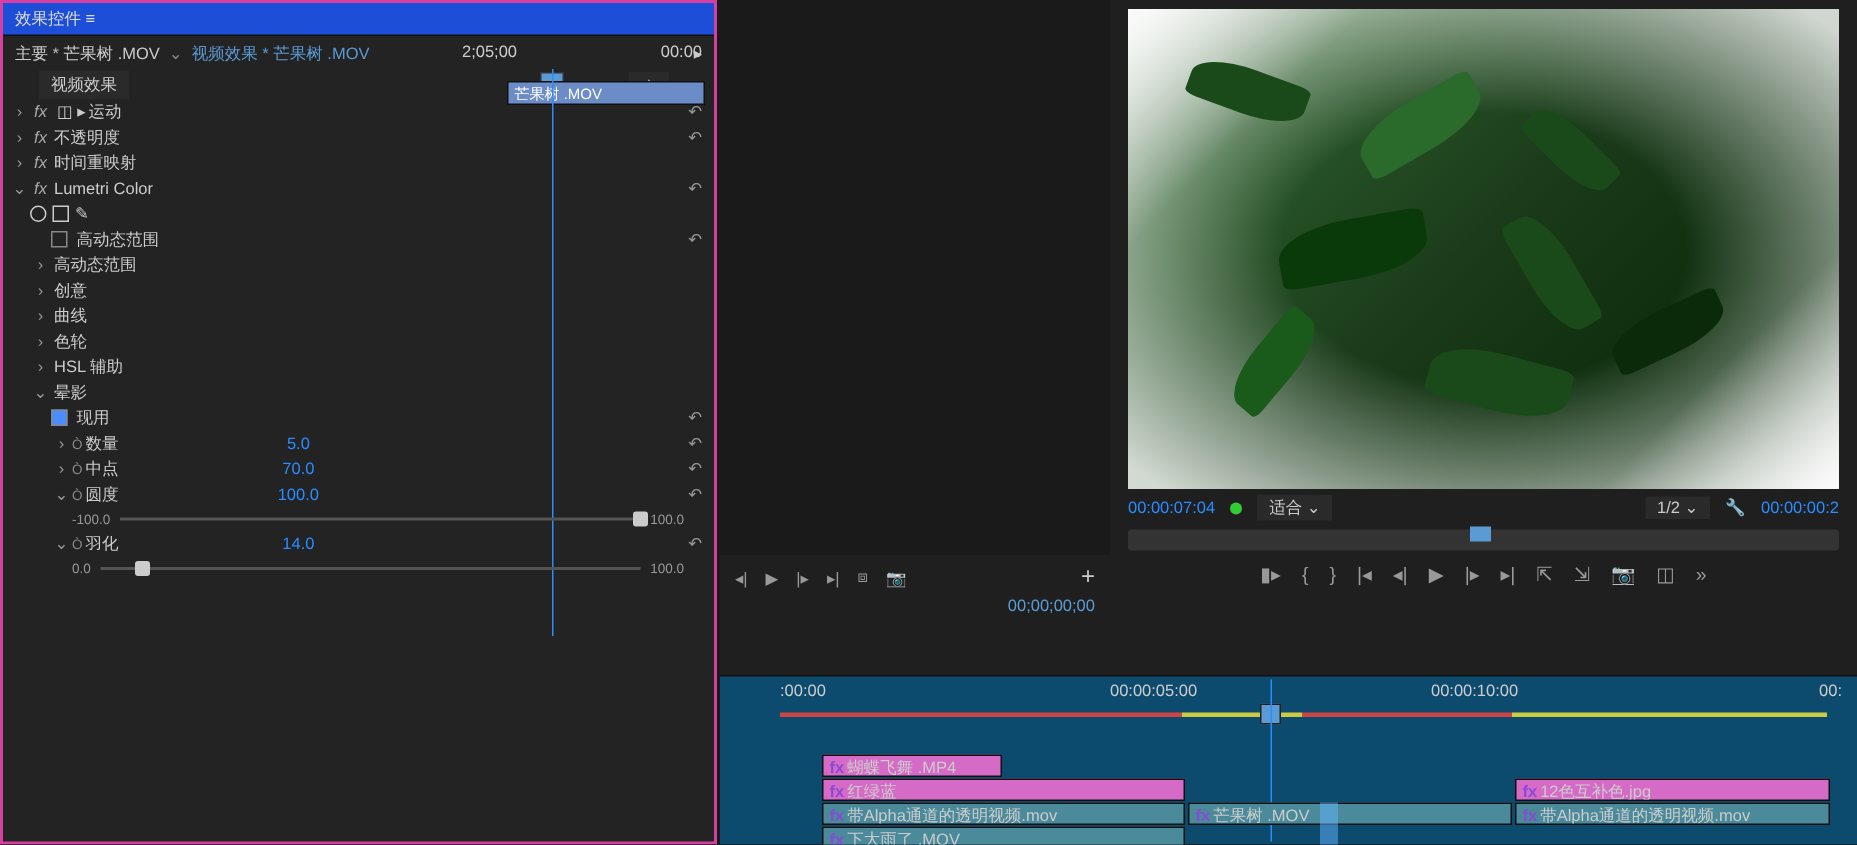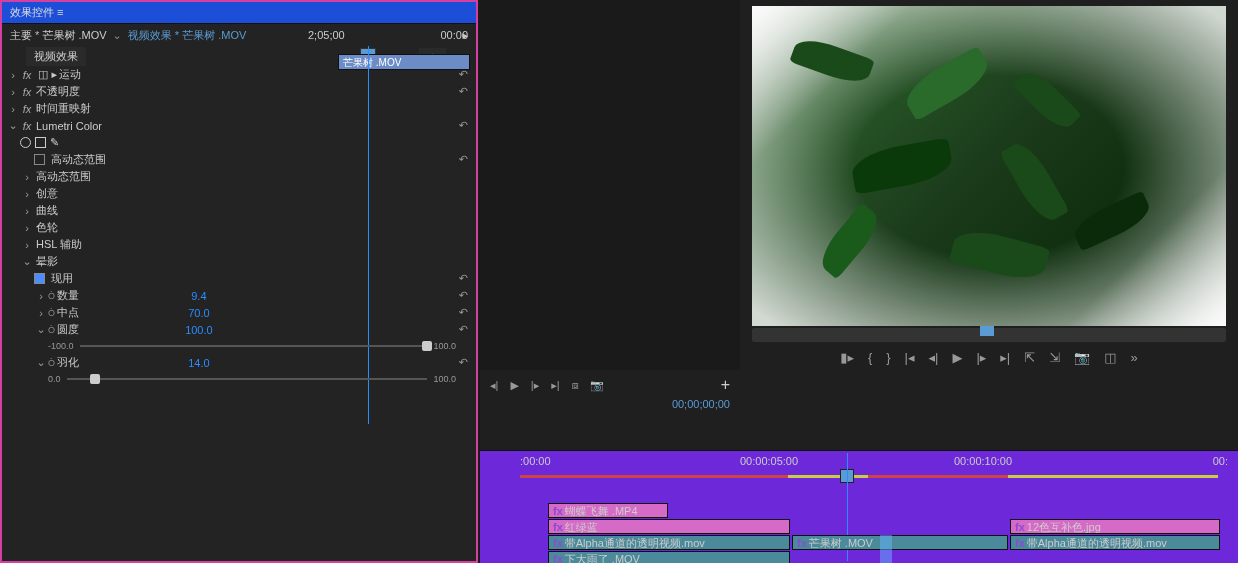--- a/index.html
+++ b/index.html
@@ -63,21 +63,21 @@
 #right .ctrl-row { display:flex; align-items:center; gap:10px; padding:4px 12px; }
 #right .ctrl-row .tc { color:#2a8cff; }
 #right .ctrl-row .dot { width:8px;height:8px;background:#3c3;border-radius:50%; }
 #right .ctrl-row .dd { color:#ccc; background:#2a2a2a; padding:1px 8px; }
 #right .scrub { height:14px; margin:2px 12px; position:relative; background:#333; border-radius:2px; }
 #right .scrub .ph { position:absolute; top:-2px; left:48%; width:14px; height:10px; background:#5b9bd5; }
 #right .transport { justify-content:center; gap:14px; }
 #right .transport .tbtn { font-size:13px; }
 
 
-#timeline { position:absolute; left:480px; top:450px; right:0; bottom:0; background:#6d28d9; border-top:1px solid #111;text-decoration:underline; }
+#timeline { position:absolute; left:480px; top:450px; right:0; bottom:0; background:#0c4a6e; border-top:1px solid #111;text-decoration:underline; }
 #tl-ruler { height:20px; margin:4px 10px 0 40px; position:relative; display:flex; font-size:10px; color:#999; }
 #tl-ruler span { position:absolute; }
 #tl-bar { height:6px; margin:0 10px 0 40px; position:relative; }
 #tl-bar .seg-red { position:absolute; top:0; height:3px; background:#c44; }
 #tl-bar .seg-yel { position:absolute; top:0; height:3px; background:#cc4; }
 #tl-ph-line { position:absolute; top:2px; bottom:2px; width:1px; background:#2a8cff; }
 #tl-ph { position:absolute; width:14px; height:14px; background:#5b9bd5; border:1px solid #222; }
 .tracks { margin:22px 10px 0 40px; position:relative; }
 .clip { position:absolute; height:15px; font-size:10px; padding:0 4px; overflow:hidden; white-space:nowrap; border:1px solid #111; }
 .clip.pink { background:#d66bc7; color:#222; }
@@ -174,21 +174,21 @@
       </div>
     <div class="prow indent2">
         <span class="chk on"></span>
         <span class="lbl">现用</span>
         <span class="reset">↶</span>
       </div>
     <div class="prow indent2">
         <span class="tw">›</span>
         <span class="stop">Ò</span>
         <span class="lbl">数量</span>
-        <span class="val">9.4</span>
+        <span class="val">5.0</span>
         <span class="reset">↶</span>
       </div>
     <div class="prow indent2">
         <span class="tw">›</span>
         <span class="stop">Ò</span>
         <span class="lbl">中点</span>
         <span class="val">70.0</span>
         <span class="reset">↶</span>
       </div>
     <div class="prow indent2">
@@ -239,20 +239,28 @@
 <div id="right" class="panel">
   <div class="view">
     <div class="leaf" style="left:40px;top:40px;width:80px;height:30px;--r:20deg"></div>
     <div class="leaf" style="left:150px;top:60px;width:90px;height:35px;--r:-30deg;background:#2a6a2a"></div>
     <div class="leaf" style="left:260px;top:80px;width:70px;height:28px;--r:45deg"></div>
     <div class="leaf" style="left:100px;top:140px;width:100px;height:40px;--r:-10deg;background:#0a3a0a"></div>
     <div class="leaf" style="left:240px;top:160px;width:85px;height:32px;--r:60deg"></div>
     <div class="leaf" style="left:60px;top:220px;width:75px;height:30px;--r:-50deg;background:#1a5a1a"></div>
     <div class="leaf" style="left:200px;top:230px;width:95px;height:38px;--r:15deg"></div>
     <div class="leaf" style="left:320px;top:200px;width:80px;height:30px;--r:-25deg;background:#0a2a0a"></div>
+  </div>
+  <div class="ctrl-row">
+    <span class="tc">00:00:07:04</span>
+    <span class="dot"></span>
+    <span class="dd"><span>适合</span> ⌄</span>
+    <span style="margin-left:auto" class="dd"><span>1/2</span> ⌄</span>
+    <span>🔧</span>
+    <span class="tc">00:00:00:2</span>
   </div>
   <div class="scrub">
       <div class="ph"></div>
     </div>
   <div class="transport">
     <span class="tbtn">▮▸</span>
     <span class="tbtn">{</span>
     <span class="tbtn">}</span>
     <span class="tbtn">|◂</span>
     <span class="tbtn">◂|</span>

